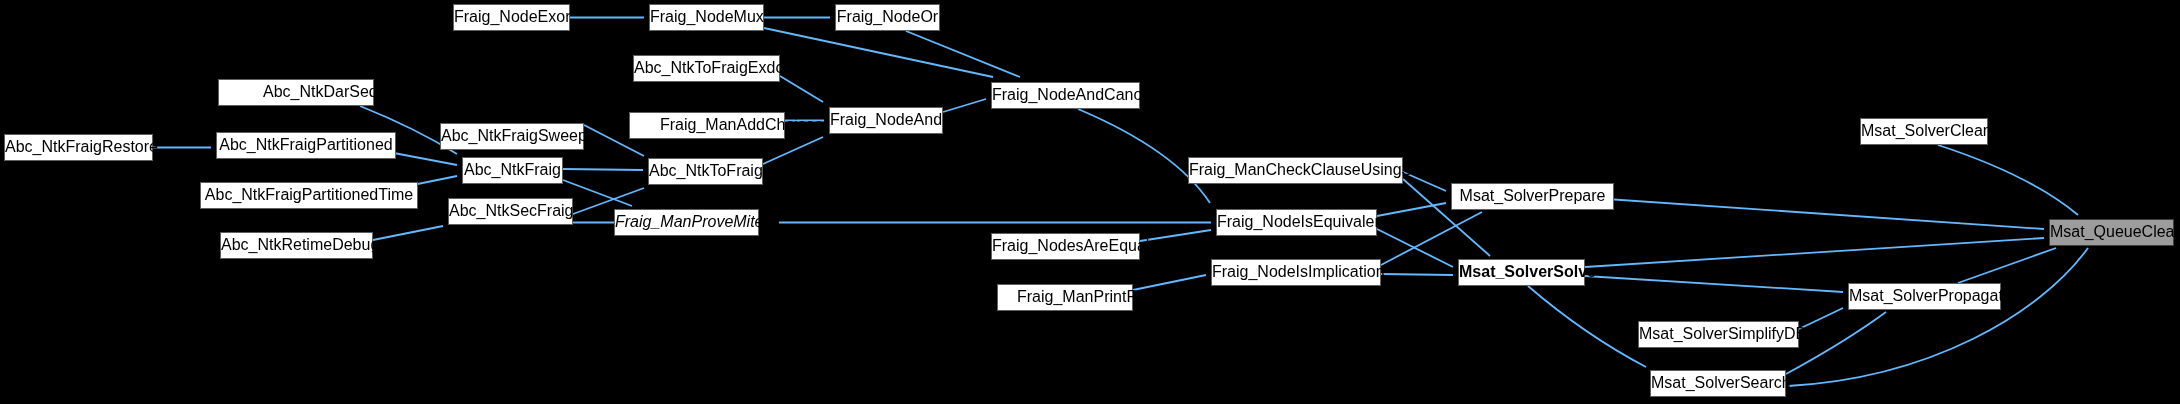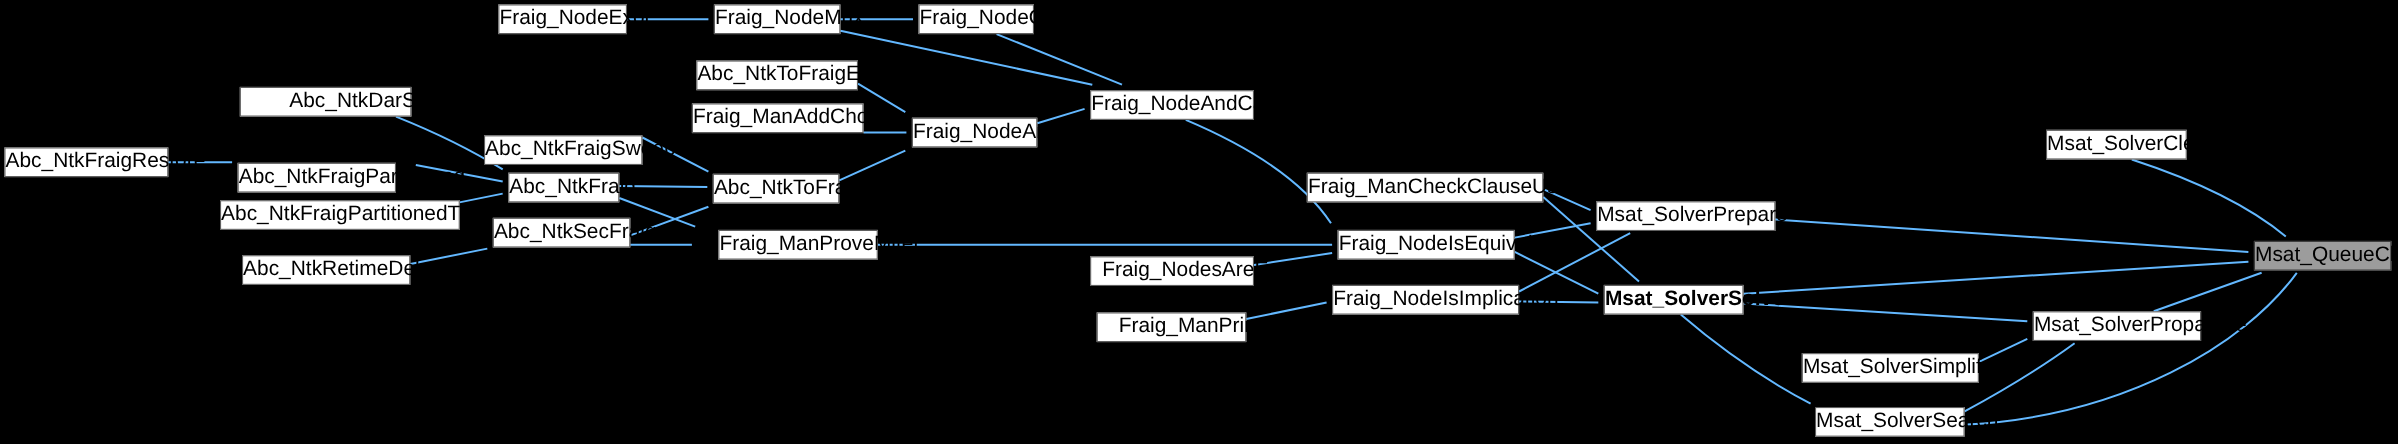--- a/index.html
+++ b/index.html
@@ -12,21 +12,21 @@
   }
   #edge-layer{position:absolute;left:0;top:0;width:2180px;height:404px;}
   #edge-layer path{fill:none;stroke-width:1.8px;}
   .node{
     position:absolute;
     height:27px;
     box-sizing:border-box;
     background:#ffffff;
     border:1.5px solid #5f5f5f;
     color:#000;
-    font-size:19px;
+    font-size:16px;
     line-height:24px;
     text-align:center;
     white-space:nowrap;
     cursor:pointer;
   }
   .node.highlight{
     background:#9c9c9c;
     border-color:#3f3f3f;
     cursor:default;
   }
@@ -77,36 +77,36 @@
         <path d="M1938,145 Q2030,175 2078,215" stroke="#63B8FF" marker-end="url(#arrow)"></path>
         <path d="M1799,329 L1843,308" stroke="#63B8FF" marker-end="url(#arrow)"></path>
         <path d="M1786,374 Q1845,342 1886,312" stroke="#63B8FF" marker-end="url(#arrow)"></path>
         <path d="M1788,386 C1930,378 2040,314 2088,248" stroke="#63B8FF" marker-end="url(#arrow)"></path>
         <path d="M1958,283 L2056,248" stroke="#63B8FF" marker-end="url(#arrow)"></path>
       </g>
   </svg>
   <div id="nodes">
       <div class="node" style="left: 4px; top: 134px; width: 149px;">Abc_NtkFraigRestore</div>
       <div class="node" style="left: 218px; top: 79px; width: 156px; padding-left: 44px;">Abc_NtkDarSeqSweep</div>
-      <div class="node" style="left: 216px; top: 148px; width: 144px;">Abc_NtkFraigPartitioned</div>
+      <div class="node" style="left: 216px; top: 132px; width: 180px;">Abc_NtkFraigPartitioned</div>
       <div class="node" style="left: 200px; top: 182px; width: 218px;">Abc_NtkFraigPartitionedTime</div>
       <div class="node" style="left: 220px; top: 232px; width: 153px;">Abc_NtkRetimeDebug</div>
       <div class="node" style="left: 453px; top: 4px; width: 117px;">Fraig_NodeExor</div>
       <div class="node" style="left: 440px; top: 107px; width: 144px; margin-top: 16px;">Abc_NtkFraigSweep</div>
       <div class="node" style="left: 462px; top: 157px; width: 101px;">Abc_NtkFraig</div>
       <div class="node" style="left: 448px; top: 198px; width: 125px;">Abc_NtkSecFraig</div>
       <div class="node" style="left: 649px; top: 4px; width: 115px;">Fraig_NodeMux</div>
       <div class="node" style="left: 633px; top: 55px; width: 147px;">Abc_NtkToFraigExdc</div>
-      <div class="node" style="left: 629px; top: 94px; width: 156px;">Fraig_ManAddChoices</div>
+      <div class="node" style="left: 629px; top: 112px; width: 156px; padding-left: 30px;">Fraig_ManAddChoices</div>
       <div class="node" style="left: 648px; top: 158px; width: 115px;">Abc_NtkToFraig</div>
-      <div class="node" style="left: 653px; top: 209px; width: 145px;">Fraig_ManProveMiter</div>
+      <div class="node" style="left: 614px; top: 209px; width: 145px; font-style: italic;">Fraig_ManProveMiter</div>
       <div class="node" style="left: 835px; top: 4px; width: 105px;">Fraig_NodeOr</div>
       <div class="node" style="left: 829px; top: 107px; width: 114px;">Fraig_NodeAnd</div>
       <div class="node" style="left: 991px; top: 82px; width: 149px;">Fraig_NodeAndCanon</div>
-      <div class="node" style="left: 991px; top: 233px; width: 149px; padding-left: 10px;">Fraig_NodesAreEqual</div>
+      <div class="node" style="left: 991px; top: 233px; width: 149px;">Fraig_NodesAreEqual</div>
       <div class="node" style="left: 997px; top: 284px; width: 136px; padding-left: 19px;">Fraig_ManPrintRefs</div>
       <div class="node" style="left: 1188px; top: 157px; width: 215px;">Fraig_ManCheckClauseUsingSat</div>
       <div class="node" style="left: 1216px; top: 209px; width: 161px;">Fraig_NodeIsEquivalent</div>
       <div class="node" style="left: 1211px; top: 259px; width: 170px;">Fraig_NodeIsImplication</div>
       <div class="node" style="left: 1451px; top: 183px; width: 163px;">Msat_SolverPrepare</div>
       <div class="node" style="left: 1458px; top: 259px; width: 127px; font-weight: bold;">Msat_SolverSolve</div>
       <div class="node" style="left: 1860px; top: 118px; width: 128px;">Msat_SolverClean</div>
       <div class="node" style="left: 1638px; top: 321px; width: 161px;">Msat_SolverSimplifyDB</div>
       <div class="node" style="left: 1650px; top: 370px; width: 136px;">Msat_SolverSearch</div>
       <div class="node" style="left: 1848px; top: 283px; width: 153px;">Msat_SolverPropagate</div>

